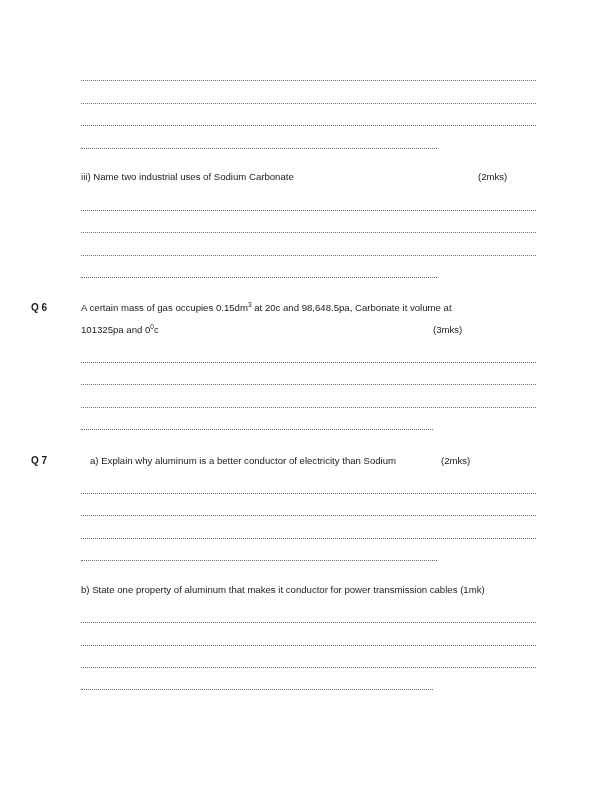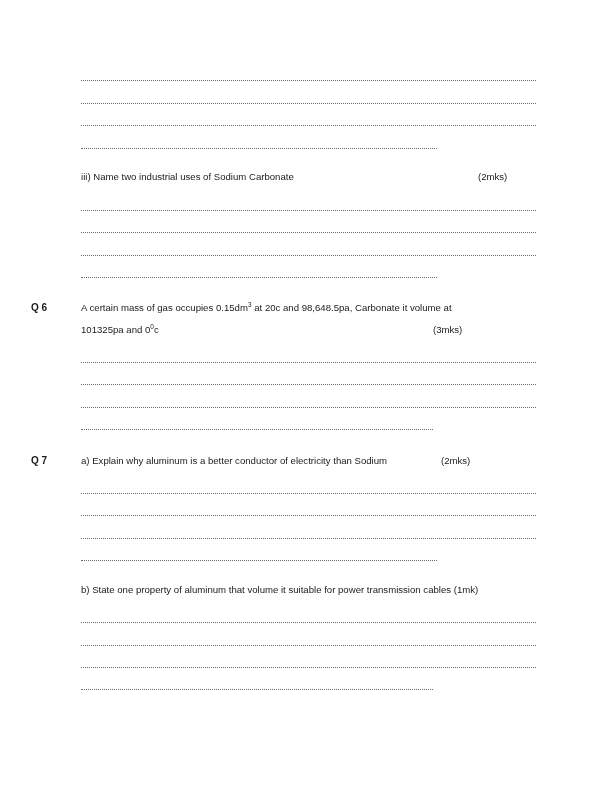--- a/index.html
+++ b/index.html
@@ -33,26 +33,26 @@
 <div class="txt" style="left:81px; top:302px"><span>A certain mass of gas occupies 0.15dm</span><sup>3</sup><span> at 20c and 98,648.5pa, Carbonate it volume at</span></div>
 <div class="txt" style="left:81px; top:324px"><span>101325pa and 0</span><sup>0</sup><span>c</span></div>
 <div class="txt" style="left:433px; top:324px">(3mks)</div>
 
 <div class="dots full" style="top:362px"></div>
 <div class="dots full" style="top:384px"></div>
 <div class="dots full" style="top:407px"></div>
 <div class="dots short2" style="top:429px"></div>
 
 <div class="qn" style="top:455px">Q 7</div>
-<div class="txt" style="left:81px; top:455px">a) Explain why aluminum is a better conductor of electricity than Sodium</div>
+<div class="txt" style="left:90px; top:455px">a) Explain why aluminum is a better conductor of electricity than Sodium</div>
 <div class="txt" style="left:441px; top:455px">(2mks)</div>
 
 <div class="dots full" style="top:493px"></div>
 <div class="dots full" style="top:515px"></div>
 <div class="dots full" style="top:538px"></div>
 <div class="dots short" style="top:560px"></div>
 
-<div class="txt" style="left:81px; top:584px"><span>b) State one property of aluminum that volume it suitable for power transmission cables</span> <span>(1mk)</span></div>
+<div class="txt" style="left:81px; top:584px"><span>b) State one property of aluminum that makes it conductor for power transmission cables</span> <span>(1mk)</span></div>
 
 <div class="dots full" style="top:622px"></div>
 <div class="dots full" style="top:645px"></div>
 <div class="dots full" style="top:667px"></div>
 <div class="dots short2" style="top:689px"></div>
 
 </body></html>

